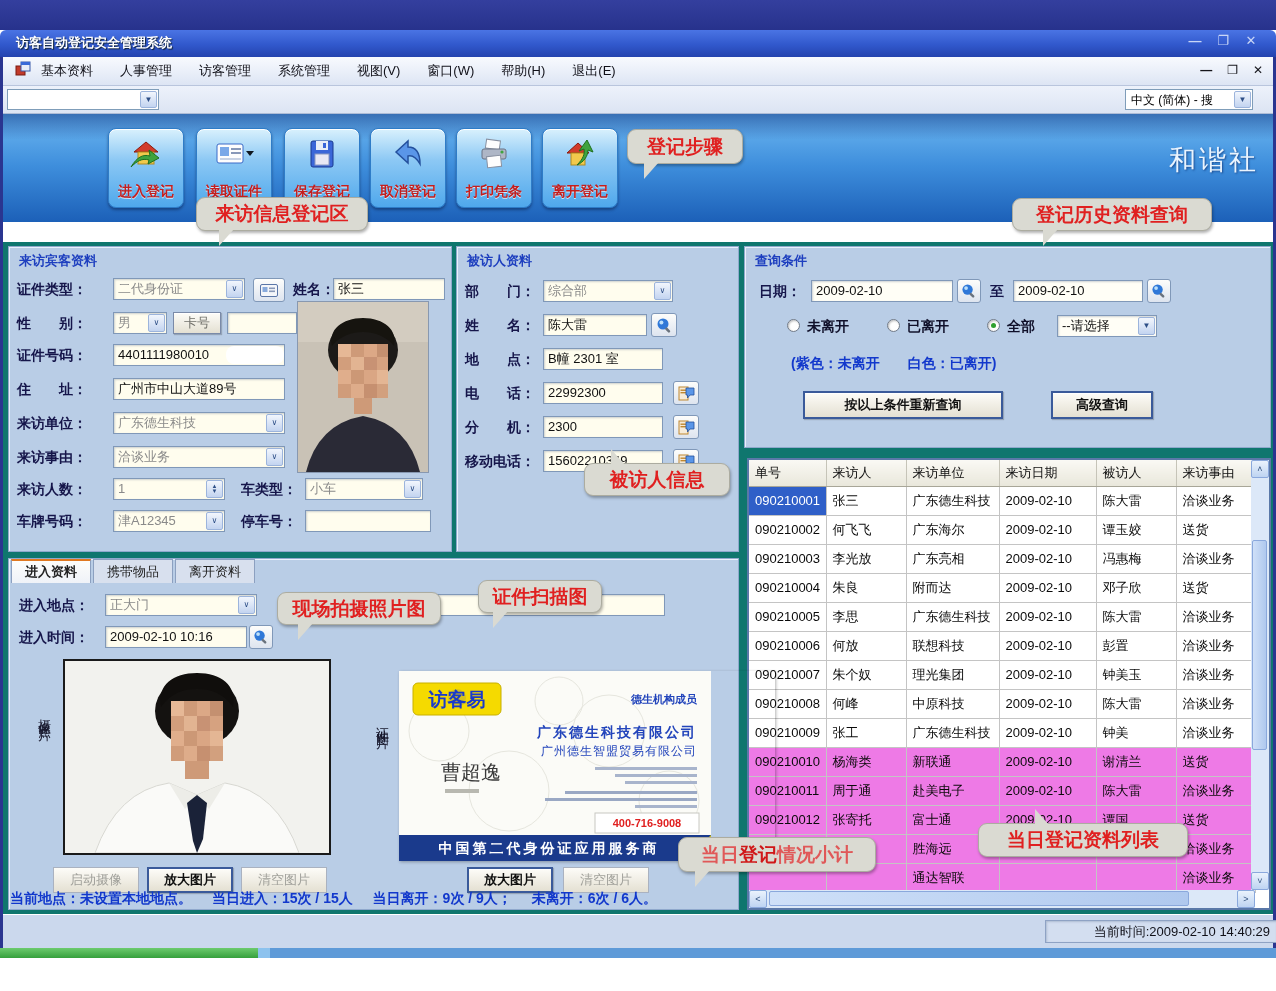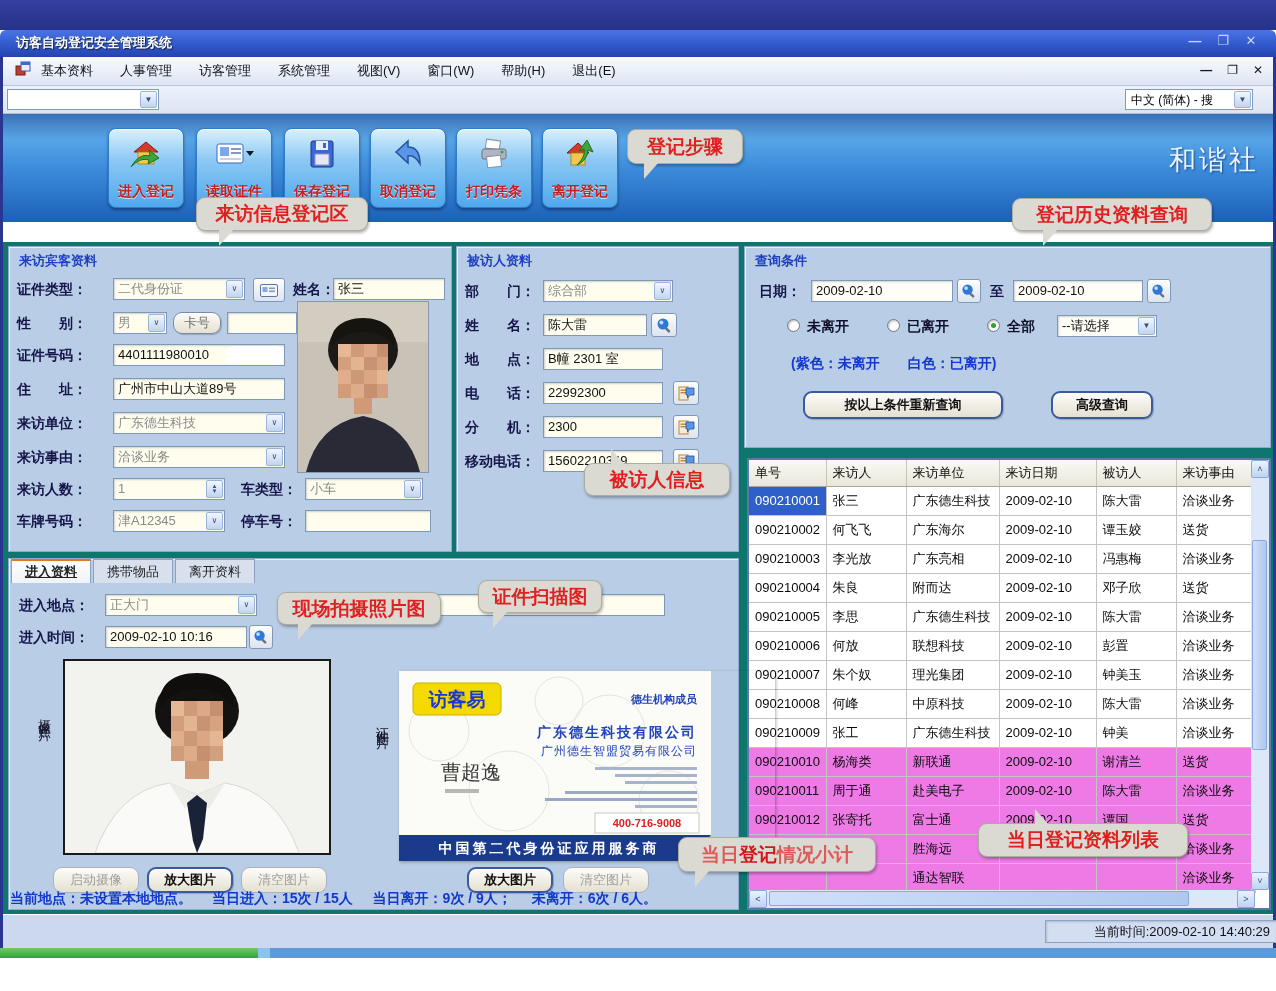--- a/index.html
+++ b/index.html
@@ -47,21 +47,21 @@
   .group { position:absolute; background:#B9CDE6; border:1px solid #8FA8CC; box-shadow:inset 1px 1px 0 #E9F1FB; }
   .gtitle { position:absolute; left:10px; top:5px; color:#1E3FBF; font-size:13px; font-weight:bold; }
   .lbl { position:absolute; font-size:14px; font-weight:bold; color:#15154A; white-space:nowrap; }
   .fld { position:absolute; background:#FFFDEE; border:1px solid #8098B8; box-shadow:inset 1px 1px 2px rgba(110,125,150,.35);
     font-size:13px; color:#101010; padding:2px 4px; height:22px; line-height:16px; white-space:nowrap; overflow:hidden; }
   .fld.dis { color:#8A8A8A; }
   .fld.white { background:#FFFEF6; }
   .iconbtn { position:absolute; width:26px; height:24px; background:linear-gradient(180deg,#FDFDFB,#DDE4EF);
     border:1px solid #8098B8; border-radius:3px; display:flex; align-items:center; justify-content:center; }
   .btn3d { position:absolute; background:linear-gradient(180deg,#FDFCF8,#E4E0D2); border:1px solid #7A8AA8;
-    border-radius:9px; font-size:13px; color:#101010; display:flex; align-items:center; justify-content:center;
+    border-radius:0; font-size:13px; color:#101010; display:flex; align-items:center; justify-content:center;
     box-shadow:inset 0 1px 0 #fff,1px 1px 1px rgba(0,0,0,.2); cursor:pointer; }
   .btn3d.dis { color:#A0A09A; border-color:#AAB2C0; box-shadow:none; }
   .btn3d.strong { border:2px solid #3A5A9A; font-weight:bold; }
   .radio { position:absolute; width:13px; height:13px; border-radius:50%; background:#fff; border:1px solid #707A88;
     box-shadow:inset 1px 1px 2px rgba(0,0,0,.25); }
   .radio.sel::after { content:""; position:absolute; left:3px; top:3px; width:5px; height:5px; border-radius:50%; background:#2FA02F; }
   .rlabel { position:absolute; font-size:14px; color:#10102A; font-weight:bold; white-space:nowrap; }
 
   
   #tableframe { position:absolute; left:744px; top:216px; width:524px; height:452px; border:2px solid #5A78A8; background:#fff; }
@@ -559,21 +559,21 @@
       </div>
 
       <div class="scroll" style="left:0; bottom:0; width:506px; height:18px;">
         <div class="scrollbtn" style="left:0;">˂</div>
         <div class="scrollthumb" style="top:1px; left:20px; width:420px; height:15px;"></div>
         <div class="scrollbtn" style="right:0;">˃</div>
       </div>
     </div>
 
     <div class="group" style="left:5px; top:316px; width:731px; height:352px;">
-      <div class="tab active" style="left:2px; width:80px;text-decoration:underline;">进入资料</div>
+      <div class="tab active" style="left:2px; width:80px;">进入资料</div>
       <div class="tab" style="left:84px; width:80px;">携带物品</div>
       <div class="tab" style="left:166px; width:80px;">离开资料</div>
 
       <span class="lbl" style="left:10px; top:38px;">进入地点：</span>
       <div class="fld dis" style="left:96px; top:35px; width:152px;">
         <span>正大门</span>
         <div class="combo-arrow">∨</div>
       </div>
       <span class="lbl" style="left:300px; top:38px;">进入备注：</span>
       <div class="fld" style="left:378px; top:35px; width:278px;"></div>

